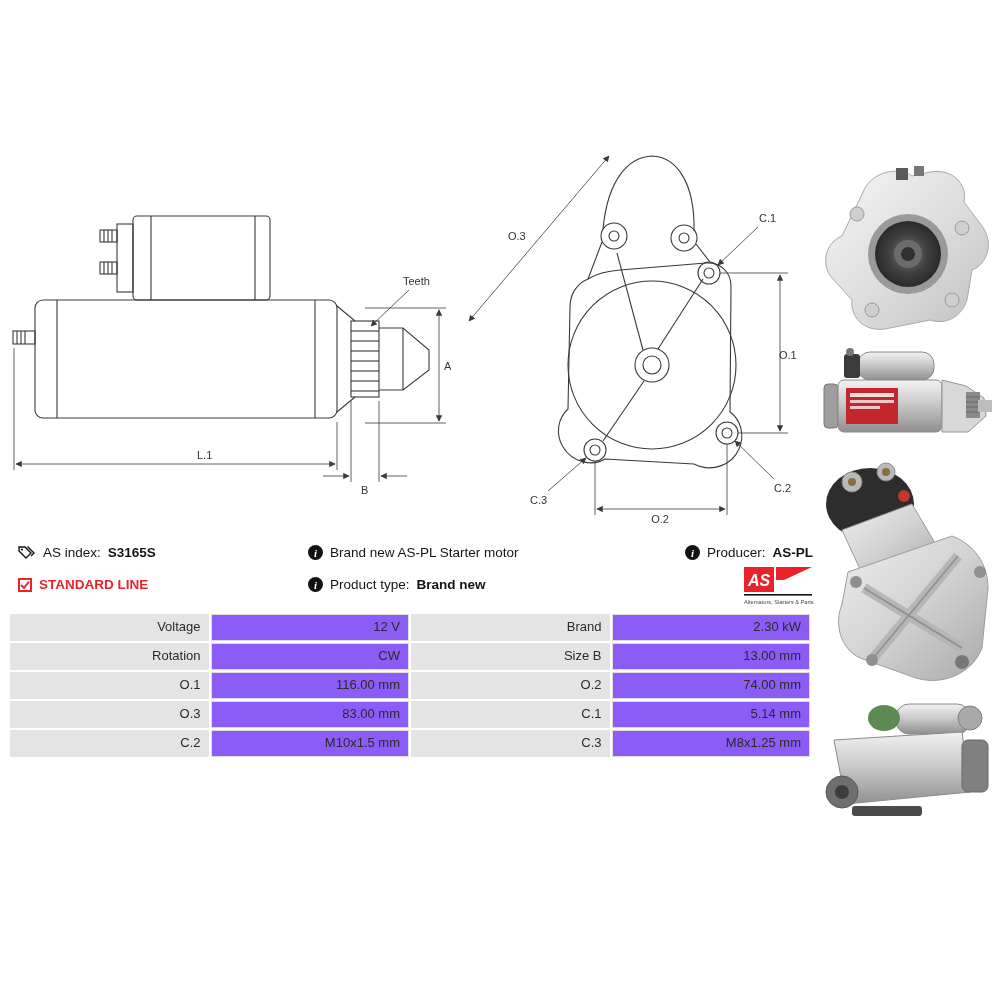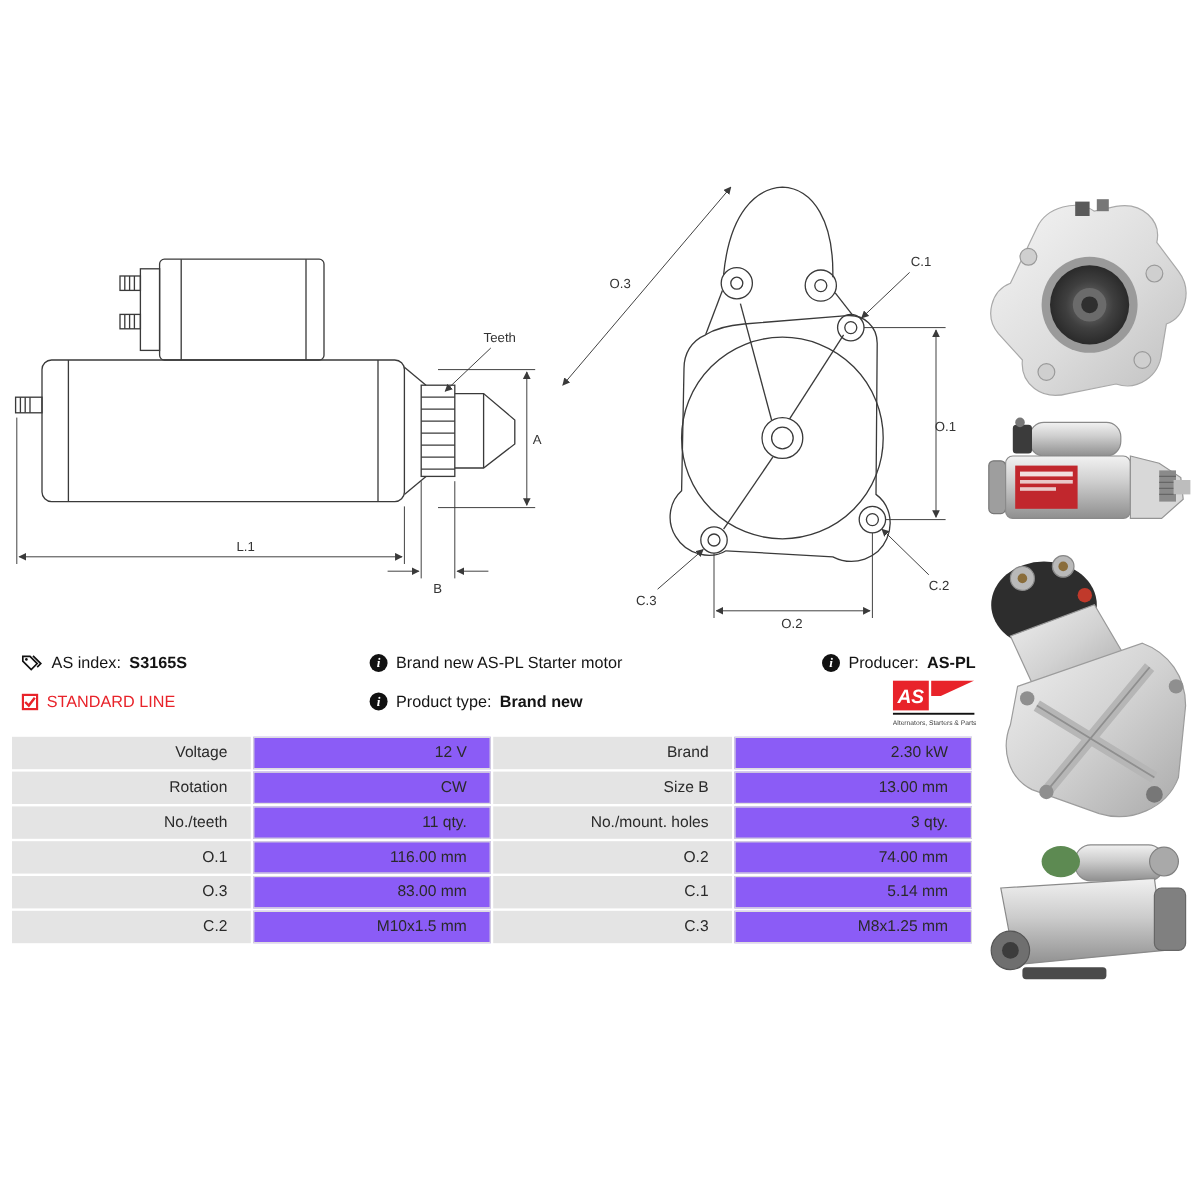--- a/index.html
+++ b/index.html
@@ -8,31 +8,31 @@
     position:relative; width:1000px; height:1000px; background:#fff;
     font-family:"Liberation Sans","DejaVu Sans",sans-serif; color:#1a1a1a; overflow:hidden;
   }
   svg text { font-family:"Liberation Sans","DejaVu Sans",sans-serif; }
   .drawing, .photo { position:absolute; }
   #side-drawing { left:5px; top:180px; }
   #front-drawing { left:462px; top:143px; }
 
   .inforow { position:absolute; display:flex; align-items:center; gap:7px; font-size:13.5px; color:#141414; white-space:nowrap; }
   .inforow .bold { font-weight:bold; }
-  .red { color:#e8232a; font-weight:normal; }
+  .red { color:#e8232a; font-weight:bold; }
   .info-ic {
     width:15px; height:15px; border-radius:50%; background:#111; color:#fff;
     font-size:11px; font-weight:bold; display:inline-flex; align-items:center; justify-content:center;
     font-family:"Liberation Serif","DejaVu Serif",serif; font-style:italic; flex:0 0 auto;
   }
   #logo { position:absolute; left:744px; top:567px; }
 
   .table-wrap { position:absolute; left:8px; top:612px; width:804px; }
   table.spec { border-collapse:separate; border-spacing:2px; width:100%; table-layout:fixed; font-size:13px; color:#2a2a2a; }
-  table.spec td { padding:4px 19px; text-align:right; vertical-align:middle; height:27px; line-height:1.25; }
+  table.spec td { padding:4px 8px; text-align:right; vertical-align:middle; height:27px; line-height:1.25; }
   td.lbl { background:#e4e4e4; }
   td.val { background:#8b5cf6; border:1px solid #dddddd; }
 </style>
 </head>
 <body>
 
 <div class="page">
 
   <svg id="side-drawing" class="drawing" width="450" height="330" viewBox="0 0 450 330">
     <defs>
@@ -296,26 +296,20 @@
           <td class="lbl">Brand</td>
           <td class="val">2.30 kW</td>
         </tr>
         <tr>
           <td class="lbl">Rotation</td>
           <td class="val">CW</td>
           <td class="lbl">Size B</td>
           <td class="val">13.00 mm</td>
         </tr>
         <tr>
-          <td class="lbl">No./teeth</td>
-          <td class="val">11 qty.</td>
-          <td class="lbl">No./mount. holes</td>
-          <td class="val">3 qty.</td>
-        </tr>
-        <tr>
           <td class="lbl">O.1</td>
           <td class="val">116.00 mm</td>
           <td class="lbl">O.2</td>
           <td class="val">74.00 mm</td>
         </tr>
         <tr>
           <td class="lbl">O.3</td>
           <td class="val">83.00 mm</td>
           <td class="lbl">C.1</td>
           <td class="val">5.14 mm</td>

